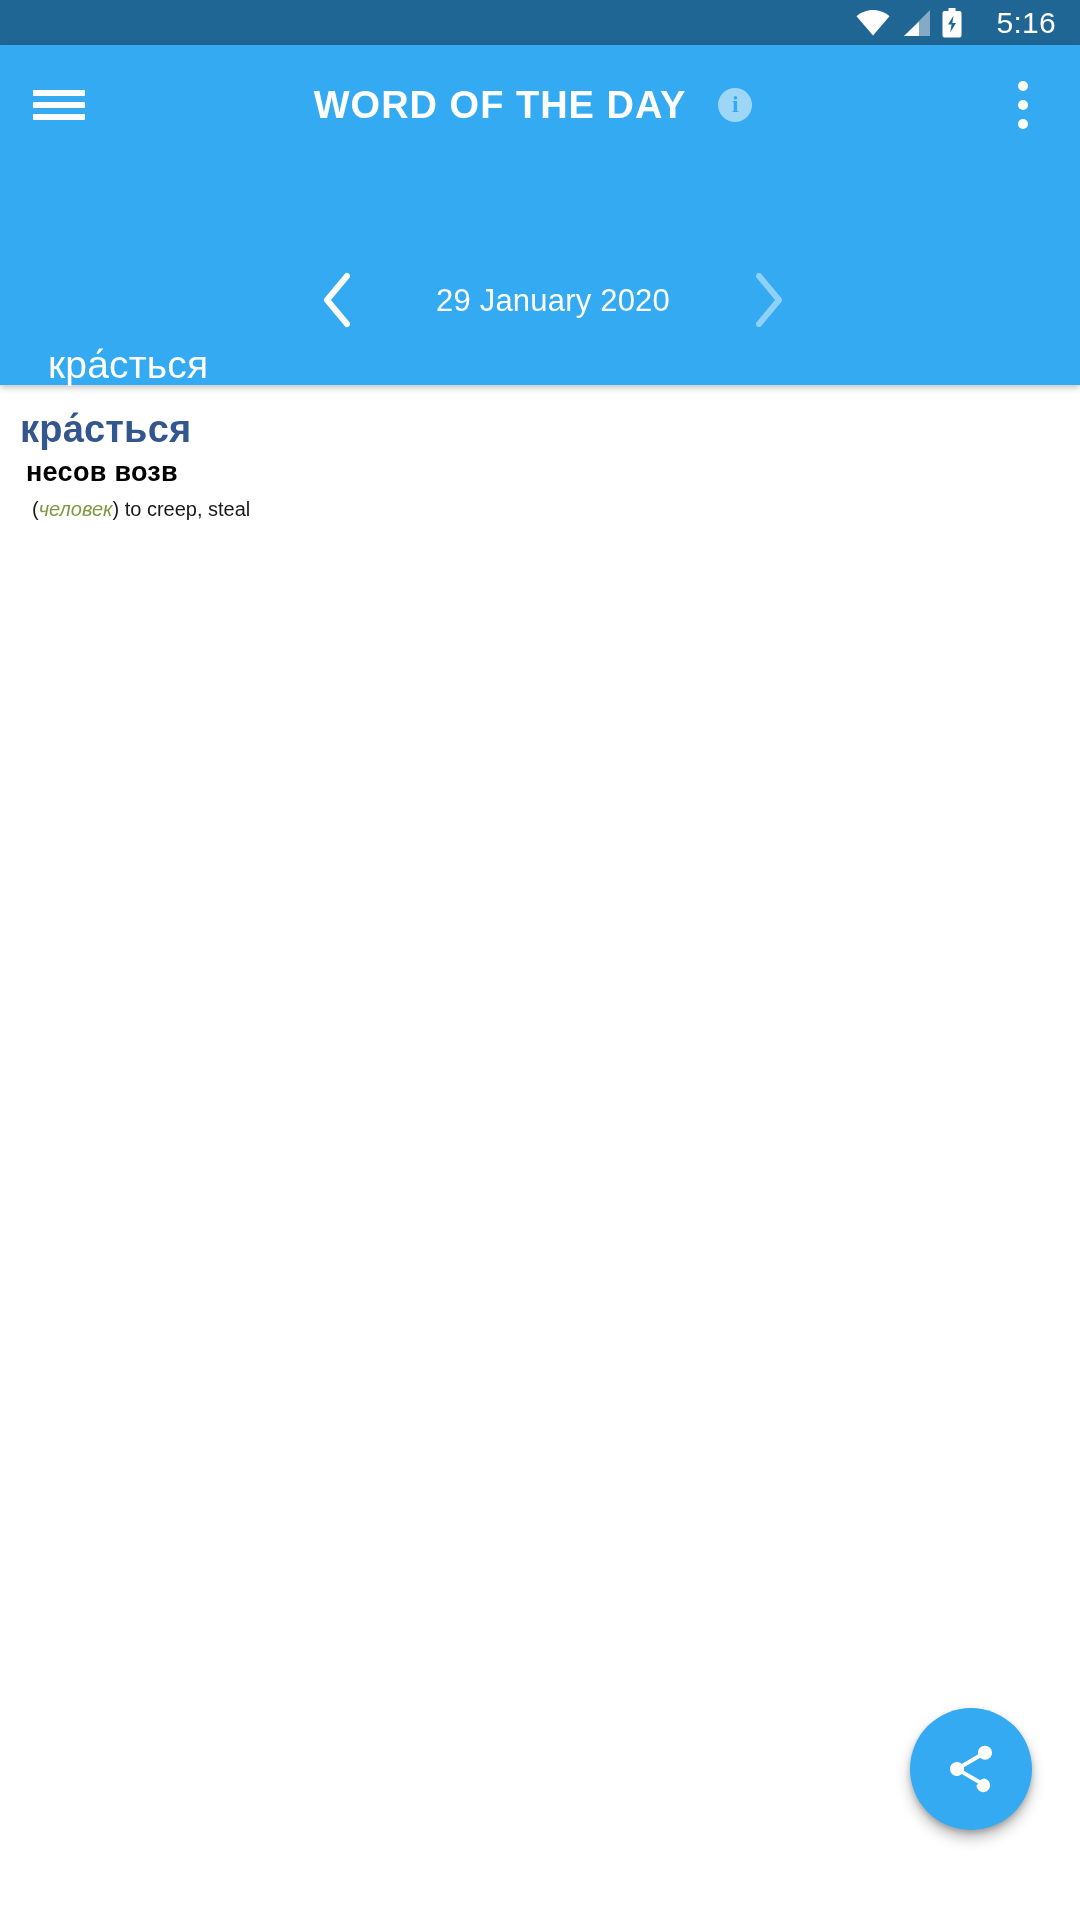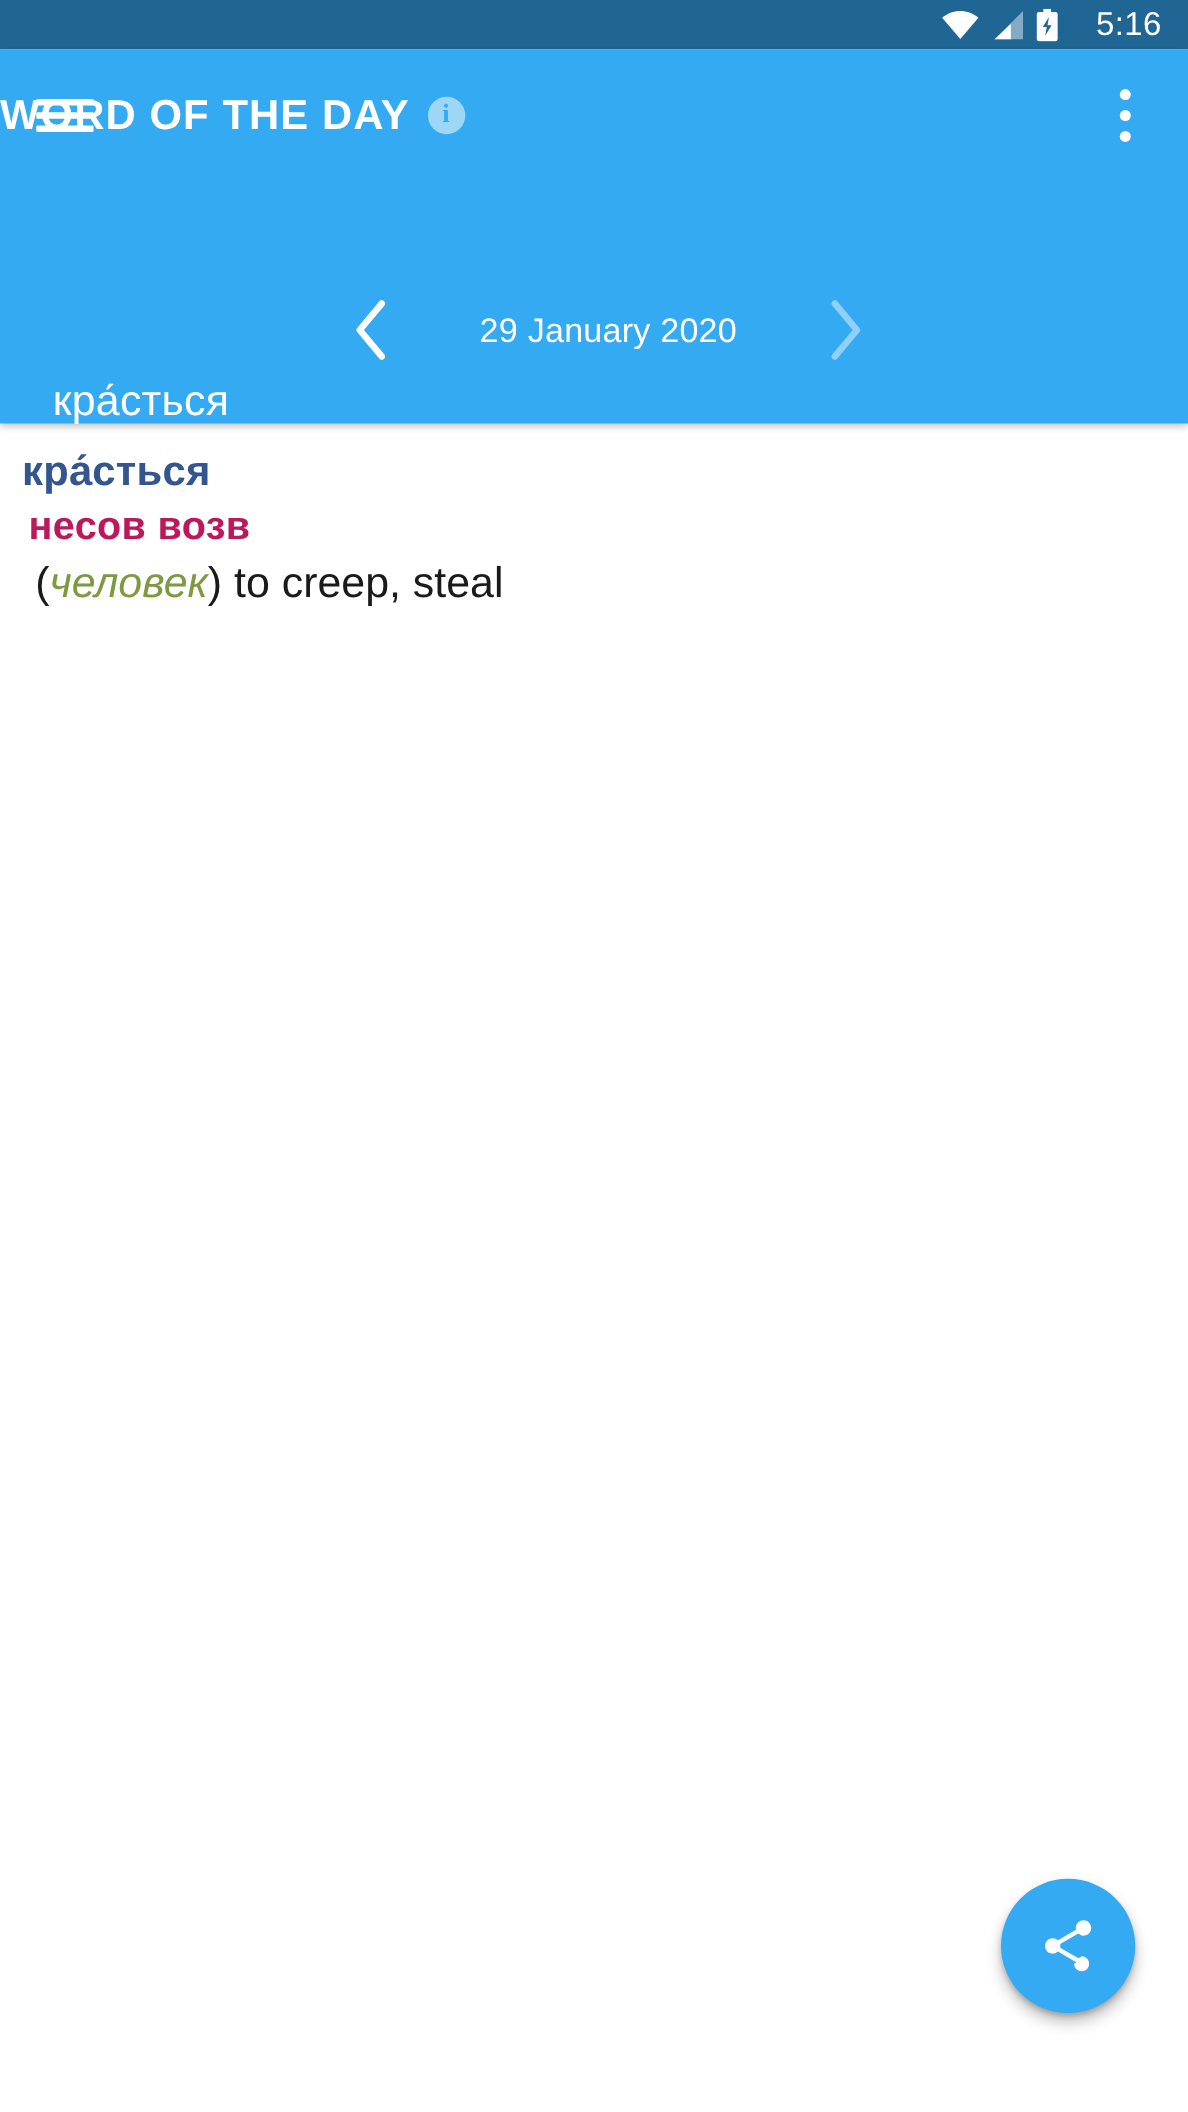--- a/index.html
+++ b/index.html
@@ -90,22 +90,22 @@
   }
   .hamburger-inner { display: block; }
 
   .app-title-wrap {
     position: absolute;
     left: 0; right: 14px;
     top: 50%;
     transform: translateY(-50%);
     display: flex;
     align-items: center;
-    justify-content: flex-start;
-    gap: 16px;
+    justify-content: center;
+    gap: 32px;
     pointer-events: none;
   }
   .app-title {
     color: #ffffff;
     font-size: 38px;
     font-weight: 700;
     letter-spacing: 1.0px;
     line-height: 1;
   }
   .info-icon {
@@ -203,29 +203,29 @@
   }
   .entry-headword {
     color: #33568E;
     font-size: 38px;
     font-weight: 700;
     line-height: 1.08;
     margin: 0 0 4px 0;
     letter-spacing: 0.2px;
   }
   .entry-pos {
-    color: #be185d;
-    font-size: 36px;
+    color: #000000;
+    font-size: 27px;
     font-weight: 700;
     line-height: 1.1;
     margin: 8px 0 6px 6px;
     letter-spacing: 0.3px;
   }
   .entry-sense {
-    font-size: 39px;
+    font-size: 20px;
     color: #1A1A1A;
     line-height: 1.25;
     margin: 9px 0 0 12px;
     font-weight: 400;
   }
   .sense-paren { color: #1A1A1A; }
   .sense-label {
     color: #7D9A40;
     font-style: italic;
   }

